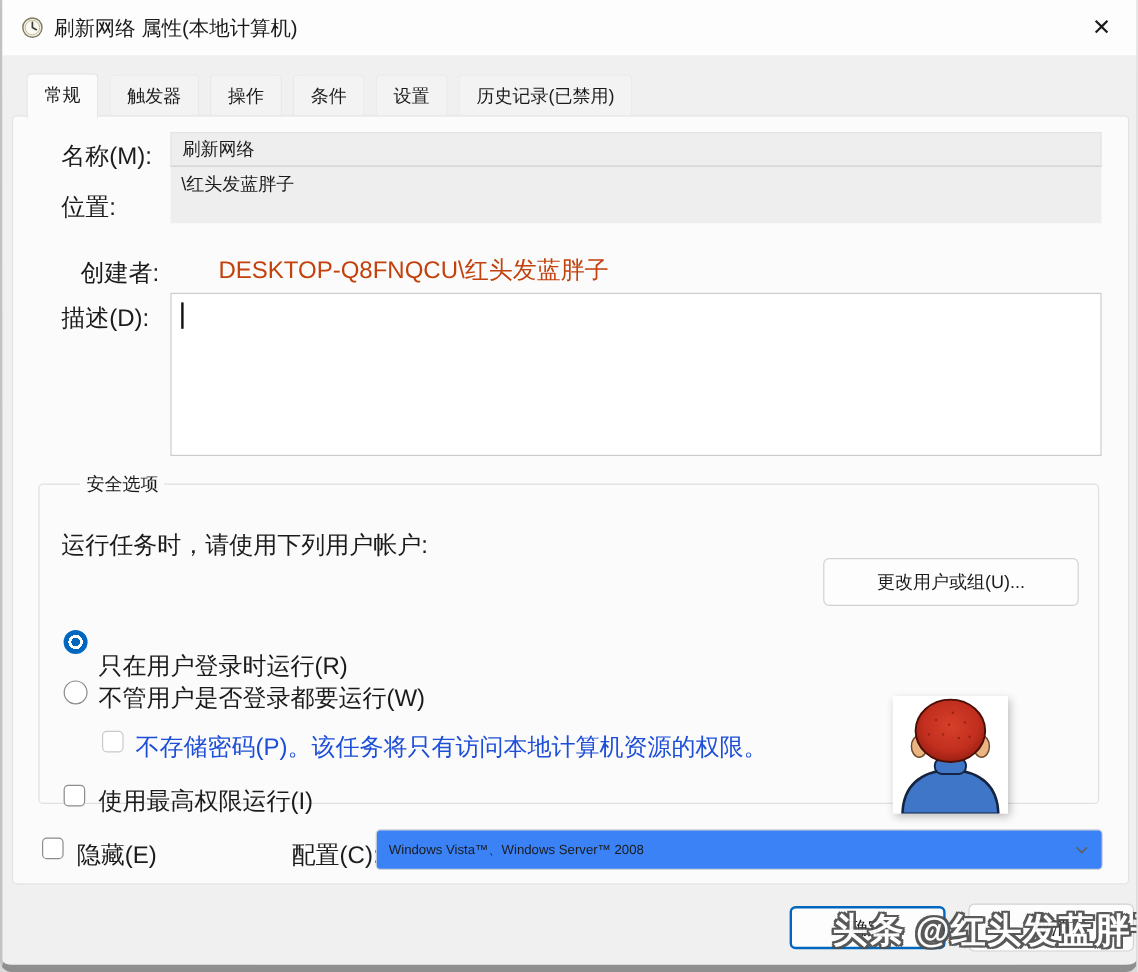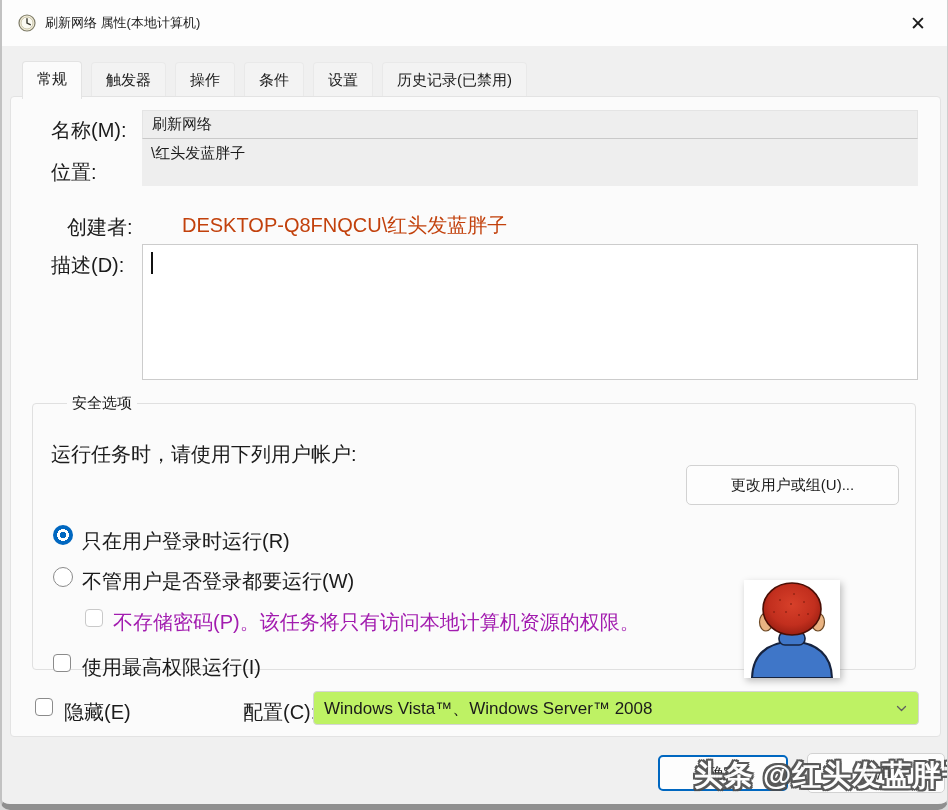--- a/index.html
+++ b/index.html
@@ -12,21 +12,21 @@
     border-left: 2px solid #c2c2c2; border-right: 1px solid #cfcfcf;
     border-bottom: 6px solid #8f8f8f; border-radius: 0 0 10px 10px;
   }
 
   
   .titlebar {
     position:absolute; left:0; top:0; width:100%; height:46px;
     background:#fdfdfd; display:flex; align-items:center; padding-left:16px;
   }
   .titlebar .app-icon { width:18px; height:18px; margin-right:9px; flex:0 0 auto; }
-  .title-text { font-size:13px; color:#1a1a1a; }
+  .title-text { font-size:17px; color:#1a1a1a; }
   .close-btn {
     position:absolute; right:12px; top:8px; width:34px; height:30px;
     background:none; border:none; font-size:19px; font-weight:300; color:#1a1a1a;
     display:flex; align-items:center; justify-content:center; cursor:pointer;
   }
 
   
   .tabstrip {
     position:absolute; left:0; top:46px; width:100%; height:51px;
     display:flex; align-items:flex-end; padding-left:20px; gap:9px;
@@ -78,26 +78,26 @@
     display:flex; align-items:center; justify-content:center;
   }
   .btn.primary { border:2px solid #0067c0; }
 
   
   .radio { position:absolute; width:20px; height:20px; border-radius:50%; cursor:pointer; }
   .radio.checked { background: radial-gradient(circle, #0067c0 0 3.5px, #ffffff 3.5px 6px, #0067c0 6px 10px); }
   .radio.unchecked { background:#fff; border:1px solid #8b8b8b; }
   .checkbox { position:absolute; width:18px; height:18px; border:1px solid #8b8b8b; border-radius:4px; background:#fff; cursor:pointer; }
   .checkbox.disabled { border-color:#c9c9c9; cursor:default; }
-  .lbl.disabled { color:#a21caf; }
+  .lbl.disabled { color:#1d4ed8; }
 
   
   .combo {
-    position:absolute; background:#bef264; border:1px solid #d5d5d5; border-radius:4px;
-    font-size:17px; color:#1b1b1b; display:flex; align-items:center;
+    position:absolute; background:#3b82f6; border:1px solid #d5d5d5; border-radius:4px;
+    font-size:11px; color:#1b1b1b; display:flex; align-items:center;
     padding:0 10px; cursor:pointer;
   }
   .combo .combo-text { flex:1 1 auto; white-space:nowrap; overflow:hidden; }
   .combo .chev { flex:0 0 auto; width:13px; height:13px; }
 
   
   .avatar-card {
     position:absolute; left:742px; top:580px; width:96px; height:98px;
     background:#ffffff; box-shadow:2px 3px 7px rgba(0,0,0,0.25); z-index:6;
   }
@@ -156,21 +156,21 @@
     </div>
 
     <fieldset class="group">
       <legend>安全选项</legend>
 
       <span class="lbl" style="left:18px; top:28px;">运行任务时，请使用下列用户帐户:</span>
 
       <button class="btn" style="left:653px; top:52px; width:213px; height:40px;">更改用户或组(U)...</button>
 
       <span class="radio checked" style="left:20px; top:112px;"></span>
-      <span class="lbl" style="left:49px; top:115px;">只在用户登录时运行(R)</span>
+      <span class="lbl" style="left:49px; top:129px;">只在用户登录时运行(R)</span>
 
       <span class="radio unchecked" style="left:20px; top:154px;"></span>
       <span class="lbl" style="left:49px; top:155px;">不管用户是否登录都要运行(W)</span>
 
       <span class="checkbox disabled" style="left:52px; top:196px;"></span>
       <span class="lbl disabled" style="left:80px; top:196px;">不存储密码(P)。该任务将只有访问本地计算机资源的权限。</span>
 
       <span class="checkbox" style="left:20px; top:241px;"></span>
       <span class="lbl" style="left:49px; top:241px;">使用最高权限运行(I)</span>
     </fieldset>

